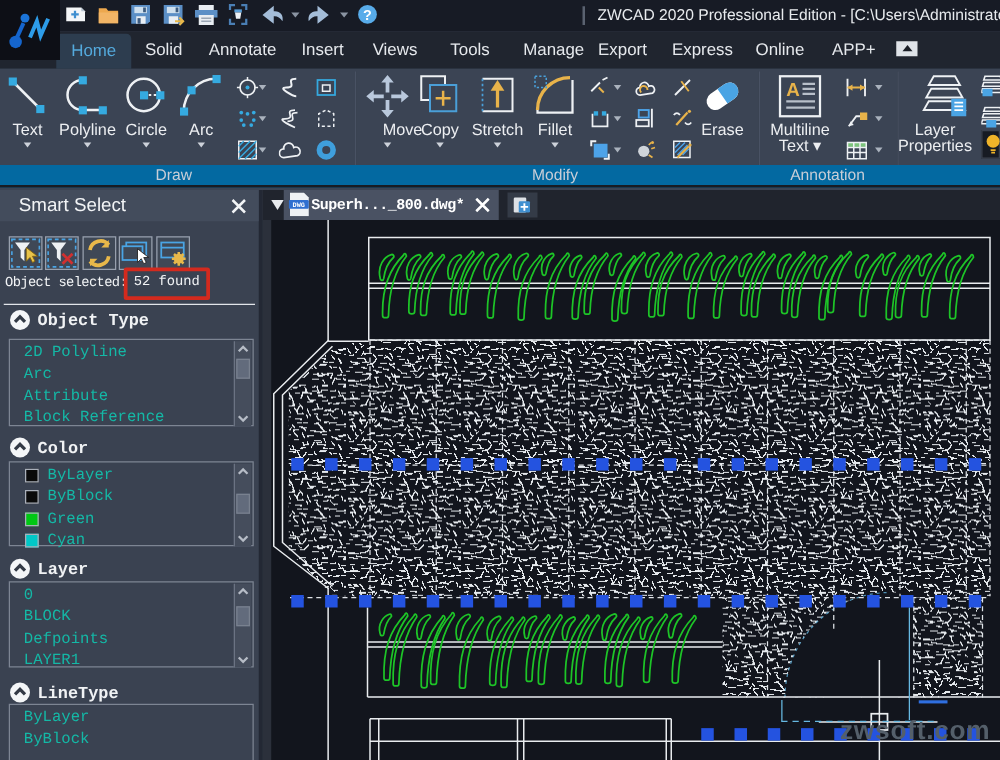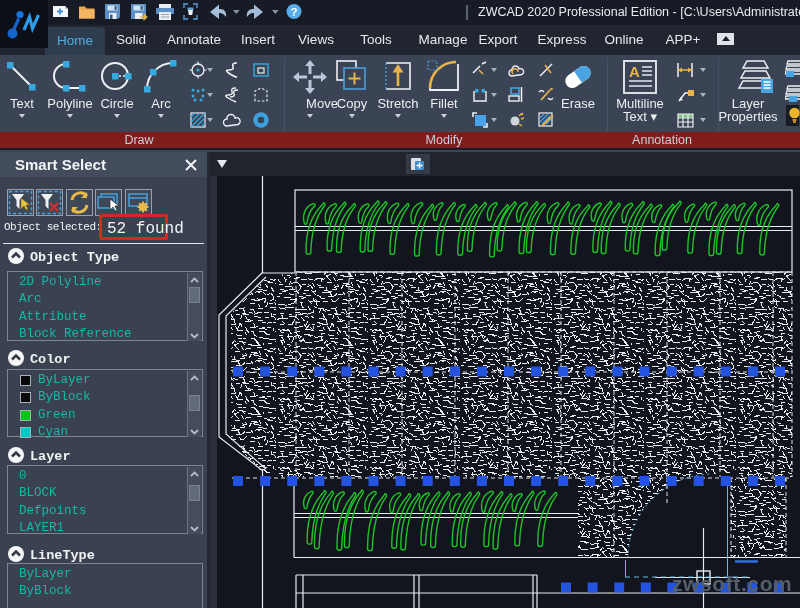--- a/index.html
+++ b/index.html
@@ -2,26 +2,26 @@
 <html><head><meta charset="utf-8"><style>
 *{margin:0;padding:0;box-sizing:border-box}
 html,body{width:800px;height:608px;overflow:hidden;background:#3b4454;font-family:"Liberation Sans",sans-serif}
 #titlebar{position:absolute;left:0;top:0;width:800px;height:25px;background:#171b25}
 #logo{position:absolute;left:0;top:0;width:48px;height:48px;background:#0d0f16;z-index:5}
 #menubar{position:absolute;left:0;top:25px;width:800px;height:30px;background:#20252f}
 .mtab{position:absolute;top:25px;height:30px;line-height:30px;transform:translateX(-50%);color:#e6e9ed;font-size:13.5px}
 #hometab{position:absolute;left:45px;top:27px;width:60px;height:28px;background:#2d3d4f;border-radius:4px 4px 0 0;color:#54aadd;font-size:13.5px;text-align:center;line-height:28px}
 #ribbon{position:absolute;left:0;top:55px;width:800px;height:77px;background:#3b4454}
 .psep{position:absolute;top:57px;height:93px;width:1px;background:#2b303b;border-right:1px solid #495264}
-#band{position:absolute;left:0;top:132px;width:800px;height:18px;background:#7f1d1d;border-bottom:2px solid #181c24}
+#band{position:absolute;left:0;top:132px;width:800px;height:18px;background:#0369a1;border-bottom:2px solid #181c24}
 .blabel{position:absolute;top:1px;transform:translateX(-50%);color:#c9ced7;font-size:12.5px}
 .ilabel{position:absolute;transform:translateX(-50%);color:#eceef1;font-size:13px;white-space:nowrap;text-align:center;line-height:12.5px}
 .dtri{position:absolute;width:0;height:0;border-left:3.5px solid transparent;border-right:3.5px solid transparent;border-top:4px solid #cdd2da;transform:translateX(-50%)}
 #palette{position:absolute;left:0;top:152px;width:210px;height:456px;background:#3a4251;border-right:3px solid #232834}
-#palhead{position:absolute;left:0;top:0;width:207px;height:25px;background:#434c5c;color:#f2f4f6;font-weight:bold;font-size:15px;line-height:25px;padding-left:15px}
+#palhead{position:absolute;left:0;top:0;width:207px;height:25px;background:#434c5c;color:#f2f4f6;font-weight:normal;font-size:15px;line-height:25px;padding-left:15px}
 .pbtn{position:absolute;top:37px;width:27px;height:27px;border:1px solid #98a0ae;background:#3f4856}
 .mono{font-family:Liberation Mono, monospace}
 .seccirc{position:absolute;width:16px;height:16px;border-radius:50%;background:#f4f6f8}
 .seclab{position:absolute;color:#f0f2f4;font-size:13.5px;font-weight:bold;font-family:"Liberation Mono",monospace}
 .lbox{position:absolute;left:7px;width:196px;border:1px solid #7d8593;background:#3a4251}
 .litem{position:absolute;left:11px;color:#14b8a6;font-size:12.5px;font-family:"Liberation Mono",monospace;white-space:nowrap}
 .sw{position:absolute;left:12px;width:11px;height:11px;border:1px solid #aab0ba}
 .sbar{position:absolute;right:1px;top:1px;width:14px;background:#454d5c;border-left:1px solid #6b7383}
 .sarr{position:absolute;left:0;width:13px;height:13px}
 .sthumb{position:absolute;left:1px;width:11px;background:#626b7c;border:1px solid #79818f}
@@ -358,21 +358,21 @@
     <div class="pbtn" style="left:125px"><svg width="25" height="25">
         <rect x="3" y="4" width="18" height="12" stroke="#4aa4e4" stroke-width="1.4" fill="none"></rect>
         <path d="M3,8 h18" stroke="#4aa4e4" stroke-width="1.4"></path>
         <circle cx="17" cy="17" r="4" fill="#e8b84a"></circle>
         <g stroke="#e8b84a" stroke-width="2">
           <path d="M17,11.5 v11 M11.5,17 h11 M13.2,13.2 l7.6,7.6 M20.8,13.2 l-7.6,7.6"></path>
         </g>
       </svg></div>
  <div class="mono" style="position:absolute;left:4px;top:69px;color:#f2f4f6;font-size:11px;letter-spacing:-0.5px">Object selected:</div>
  <div style="position:absolute;left:99px;top:62px;width:69px;height:26px;border:3px solid #d32a1e;border-radius:2px"></div>
- <div class="mono" style="position:absolute;left:107px;top:68px;color:#f2f4f6;font-size:16px">52 found</div>
+ <div class="mono" style="position:absolute;left:107px;top:68px;color:#f2f4f6;font-size:11px">52 found</div>
  <div style="position:absolute;left:3px;top:91px;width:201px;height:1px;background:#e2e5ea"></div>
  <div class="seccirc" style="left:8px;top:96px"><svg width="16" height="16">
         <path d="M4,9.5 L8,5.5 L12,9.5" stroke="#333a46" stroke-width="2.6" fill="none"></path>
       </svg></div>
     <div class="seclab" style="left:30px;top:98px">Object Type</div>
     <div class="lbox" style="top:119px;height:70px">
       <div class="litem" style="top:3px">2D Polyline</div>
       <div class="litem" style="top:20.3px">Arc</div>
       <div class="litem" style="top:37.6px">Attribute</div>
       <div class="litem" style="top:54.900000000000006px">Block Reference</div>
@@ -879,20 +879,31 @@
       <rect x="720.6" y="582.5" width="10" height="10"></rect>
       <rect x="747.2" y="582.5" width="10" height="10"></rect>
       <rect x="773.8" y="582.5" width="10" height="10"></rect>
     </g>
     <text x="672" y="591" font-family="Liberation Sans, sans-serif" font-size="21" font-weight="bold" fill="#545f6a" letter-spacing="0.6">zwsoft.com</text>
   </svg>
 <div id="tabbar">
  <svg width="14" height="12" style="position:absolute;left:6px;top:6px">
       <path d="M1,2 h10 l-5,8 z" fill="#e8ebee"></path>
     </svg>
+ <div id="doctab">
+   <svg width="17" height="19" style="position:absolute;left:4px;top:2px">
+        <path d="M1,0 h11 l4,4 v15 h-15 z" fill="#eef1f4"></path>
+        <rect x="0" y="6" width="16" height="7" fill="#2f6fd0" rx="1"></rect>
+        <text x="8" y="11.5" font-size="5.5" fill="#fff" text-anchor="middle" font-weight="bold">DWG</text>
+      </svg>
+   <span style="position:absolute;left:22px;top:5px;letter-spacing:-0.4px">Superh..._800.dwg*</span>
+   <svg width="12" height="12" style="position:absolute;right:7px;top:6px">
+        <path d="M1,1 L11,11 M11,1 L1,11" stroke="#fff" stroke-width="2"></path>
+      </svg>
+ </div>
  <div id="plusbtn">
       <svg width="16" height="16" style="position:absolute;left:4px;top:2px">
         <rect x="1" y="2" width="10" height="12" fill="#dde1e6" rx="1"></rect>
         <rect x="5" y="5" width="9" height="9" fill="#3f8fd0" rx="1"></rect>
         <path d="M9.5,6.5 v6 M6.5,9.5 h6" stroke="#fff" stroke-width="1.5"></path>
       </svg>
     </div>
 </div>
 
 </body></html>

